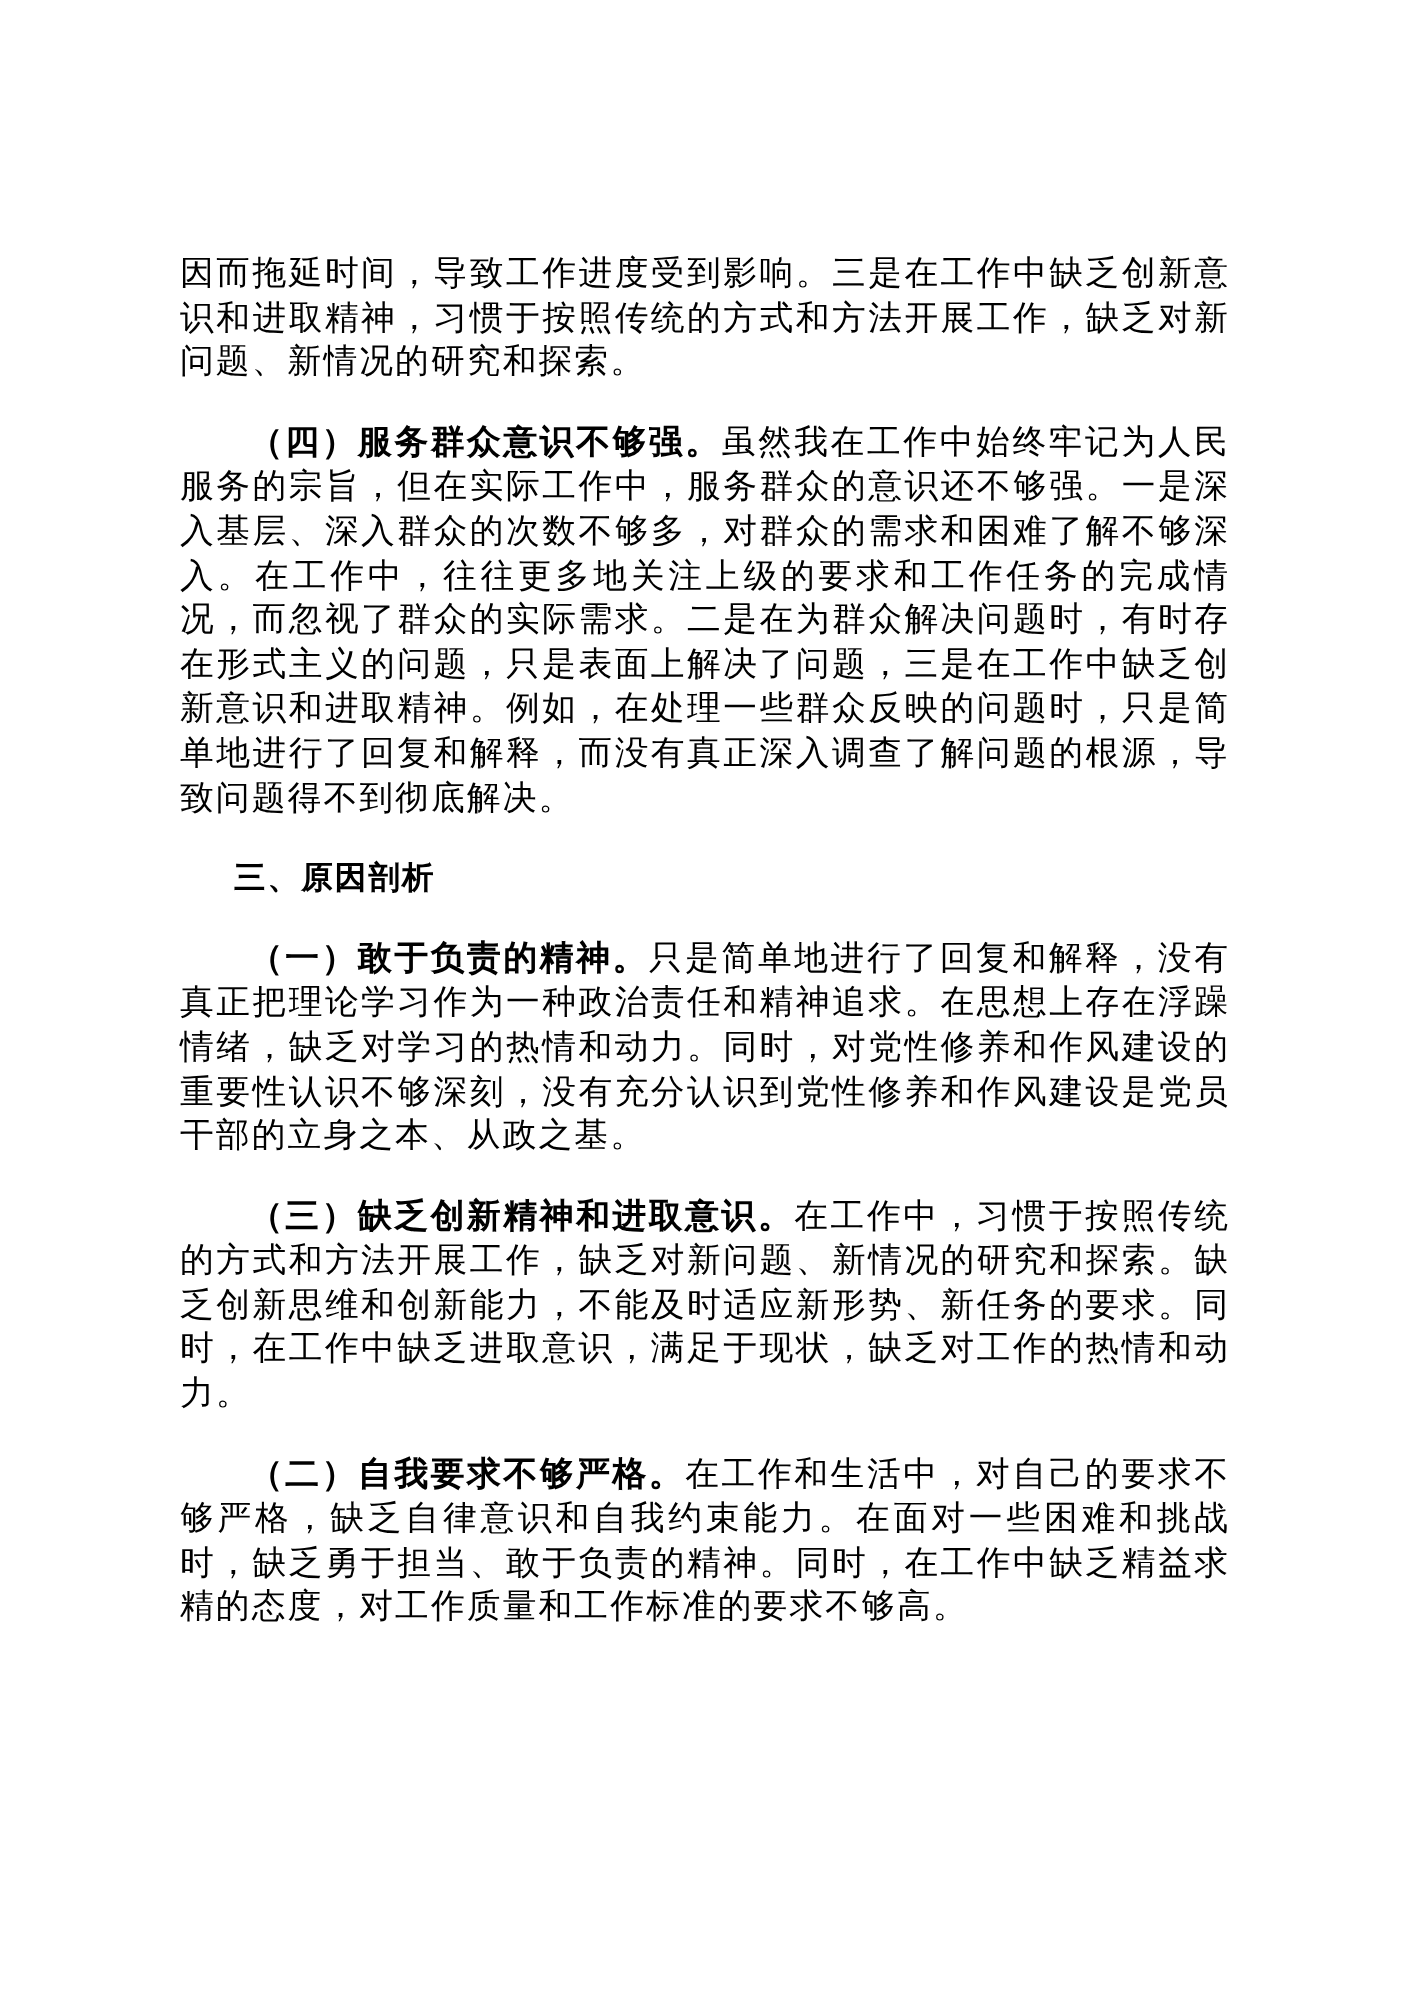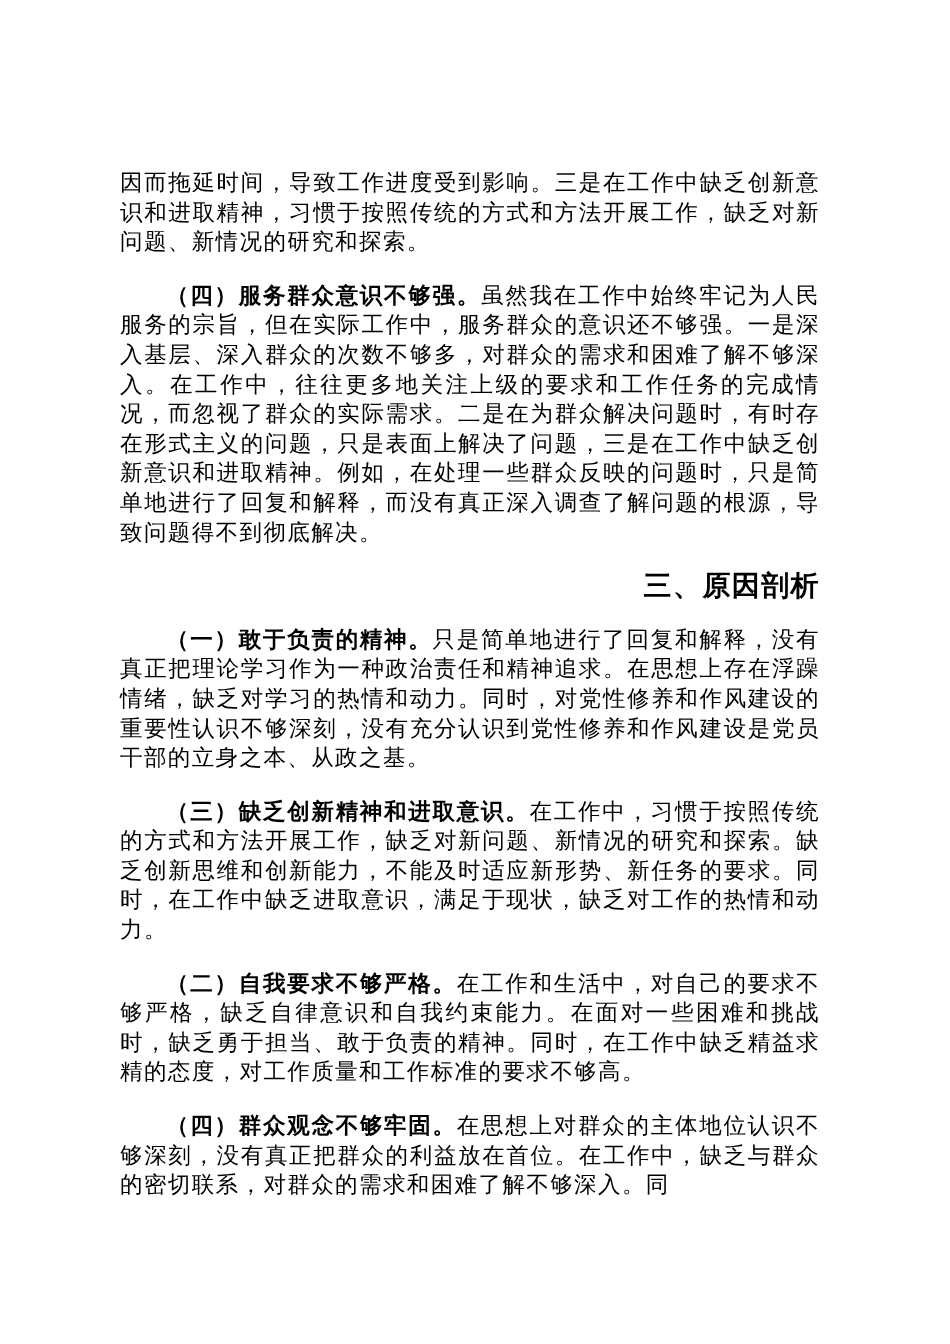--- a/index.html
+++ b/index.html
@@ -31,26 +31,25 @@
     word-break: break-all;
   }
   .para.indent {
     text-indent: 46px;
   }
   .para.continue {
     text-indent: 0;
   }
   .heading {
     margin: 0 0 24px 0;
-    font-size: 28px;
+    font-size: 21px;
     line-height: 29.6px;
     text-indent: 36px;
     font-family: "DejaVu Sans", "Liberation Sans", sans-serif;
     letter-spacing: 1.4px;
-    text-align: right;
   }
   .bold {
     font-weight: bold;
     font-family: "DejaVu Sans", "Liberation Sans", sans-serif;
   }
 </style>
 </head>
 <body>
 
 <div class="page">
@@ -70,17 +69,14 @@
   </p>
 
   <p class="para indent">
     <span class="bold">（三）缺乏创新精神和进取意识。</span><span>在工作中，习惯于按照传统的方式和方法开展工作，缺乏对新问题、新情况的研究和探索。缺乏创新思维和创新能力，不能及时适应新形势、新任务的要求。同时，在工作中缺乏进取意识，满足于现状，缺乏对工作的热情和动力。</span>
   </p>
 
   <p class="para indent">
     <span class="bold">（二）自我要求不够严格。</span><span>在工作和生活中，对自己的要求不够严格，缺乏自律意识和自我约束能力。在面对一些困难和挑战时，缺乏勇于担当、敢于负责的精神。同时，在工作中缺乏精益求精的态度，对工作质量和工作标准的要求不够高。</span>
   </p>
 
-  <p class="para indent">
-    <span class="bold">（四）群众观念不够牢固。</span><span>在思想上对群众的主体地位认识不够深刻，没有真正把群众的利益放在首位。在工作中，缺乏与群众的密切联系，对群众的需求和困难了解不够深入。同</span>
-  </p>
 
 </div>
 
 </body></html>

